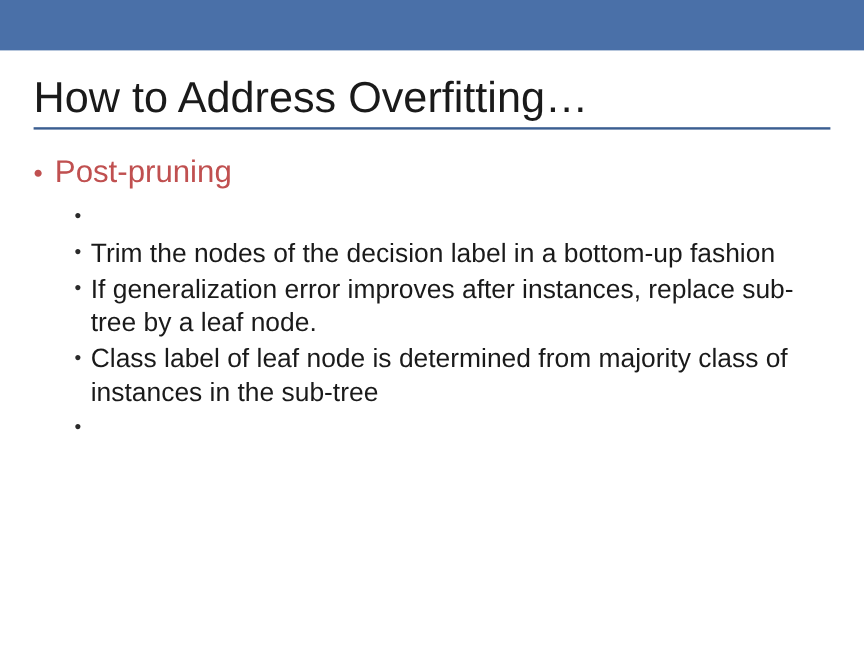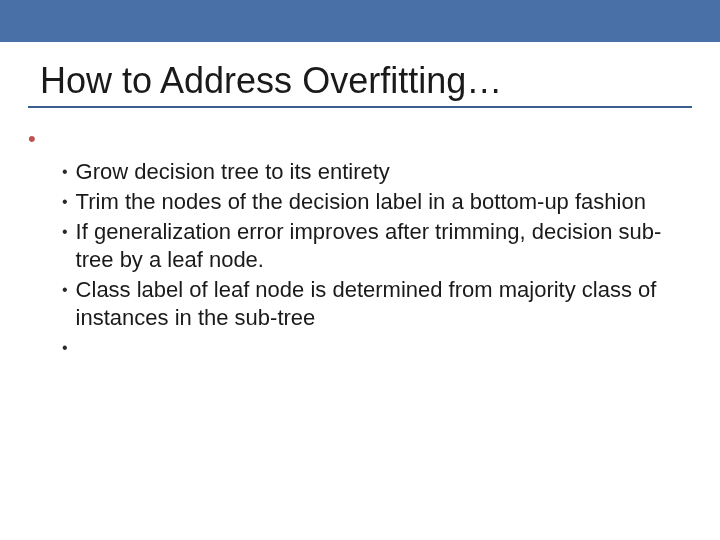--- a/index.html
+++ b/index.html
@@ -16,21 +16,21 @@
     height: 42px;
     background: #4a70a8;
   }
   .content {
     padding: 0 28px;
     box-sizing: border-box;
   }
   .title {
     font-size: 36px;
     color: #1a1a1a;
-    margin: 18px 0 4px 12px;
+    margin: 18px 0 4px 0;
     font-weight: 400;
     letter-spacing: 0px;
   }
   .hr {
     border: none;
     border-top: 2px solid #3b5e91;
     margin: 0 0 20px 0;
   }
   .section-line {
     display: flex;
@@ -74,34 +74,34 @@
 <body>
 
 <div class="top-bar"></div>
 
 <div class="content">
   <h1 class="title">How to Address Overfitting…</h1>
   <hr class="hr">
 
   <div class="section-line">
     <span class="bullet-main">•</span>
+    <span class="section-heading">Post-pruning</span>
   </div>
 
   <div class="sub-list">
     <div class="sub-item">
       <span class="bullet-sub">•</span>
-      <span class="sub-text">Grow decision tree to its entirety</span>
     </div>
     <div class="sub-item">
       <span class="bullet-sub">•</span>
       <span class="sub-text">Trim the nodes of the decision label in a bottom-up fashion</span>
     </div>
     <div class="sub-item">
       <span class="bullet-sub">•</span>
-      <span class="sub-text">If generalization error improves after trimming, decision sub-tree by a leaf node.</span>
+      <span class="sub-text">If generalization error improves after instances, replace sub-tree by a leaf node.</span>
     </div>
     <div class="sub-item">
       <span class="bullet-sub">•</span>
       <span class="sub-text">Class label of leaf node is determined from majority class of instances in the sub-tree</span>
     </div>
     <div class="sub-item">
       <span class="bullet-sub">•</span>
     </div>
   </div>
 </div>

